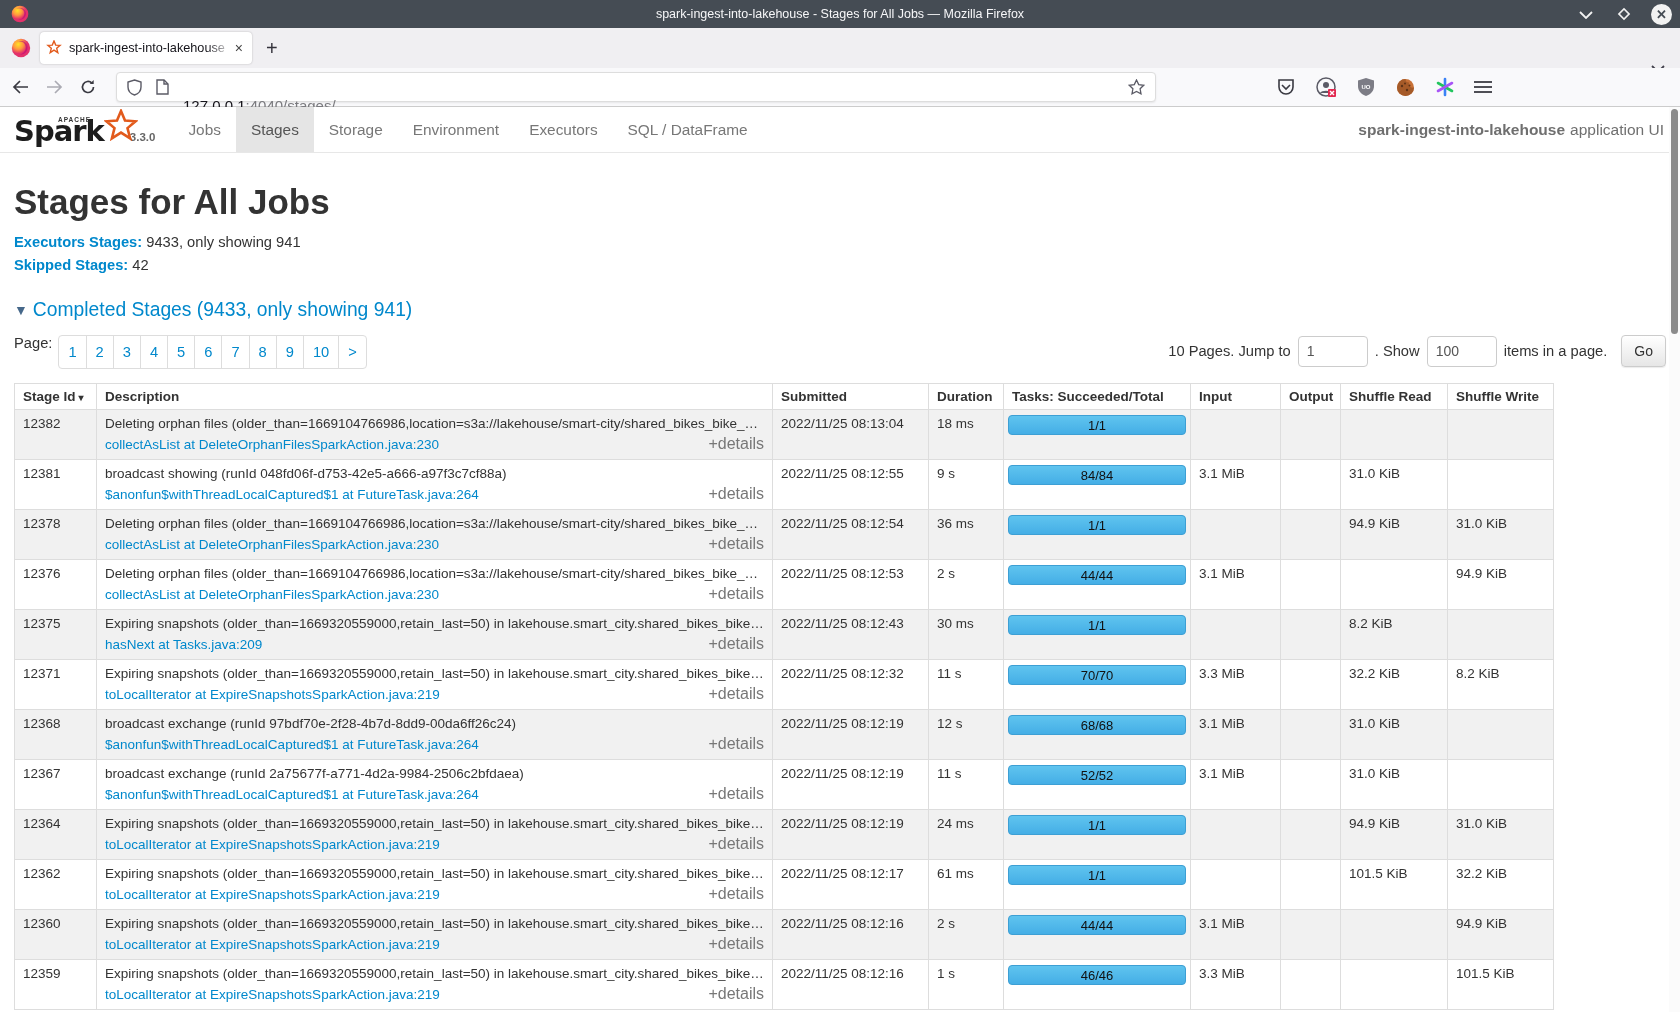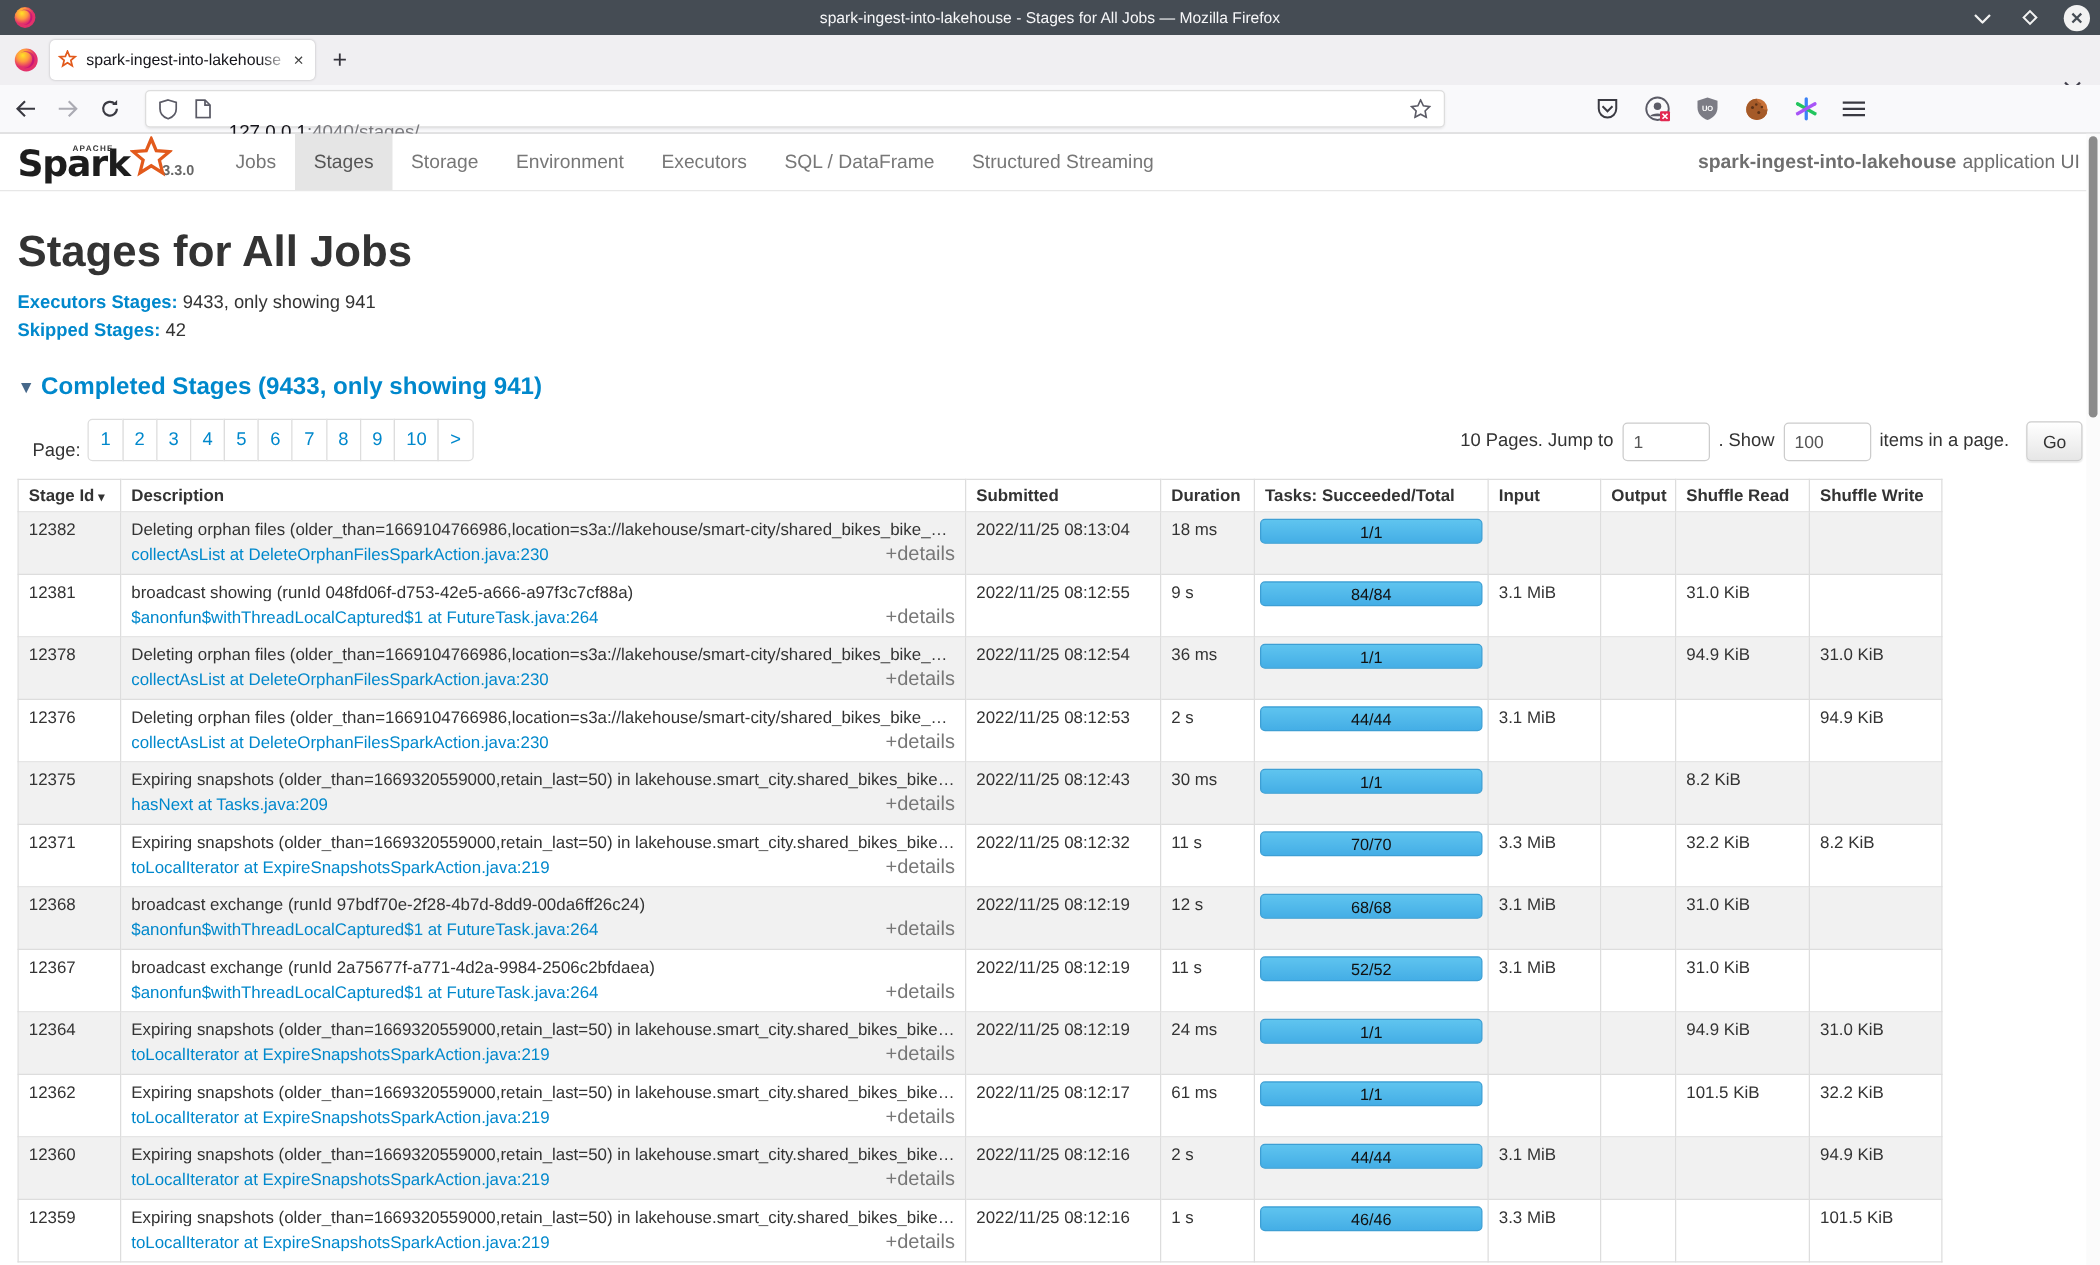--- a/index.html
+++ b/index.html
@@ -65,26 +65,26 @@
   .app-ui { position:absolute; right:16px; top:0; height:46px; display:flex;
             align-items:center; font-size:15.5px; color:#6f6f6f; }
   .app-ui b { margin-right:5px; }
 
   
   .content { position:absolute; top:153px; left:0; width:1680px; }
   h1.page-title { margin:29px 0 10px 14px; font-size:35px; font-weight:bold; color:#333; }
   .summary { margin-left:14px; font-size:14.7px; color:#333; }
   .summary .sum-line { margin:3px 0; line-height:20px; }
   .summary .sum-label { color:#0088cc; font-weight:bold; }
-  .section-head { margin:24px 0 2px 14px; font-size:19.3px; font-weight:bold; color:#0088cc; }
+  .section-head { margin:24px 0 2px 14px; font-size:19.3px; font-weight:normal; color:#0088cc; }
   .section-head .tri { display:inline-block; font-size:14px; color:#46688a; margin-right:5px;
                        vertical-align:1px; }
   .section-head a { color:#0088cc; text-decoration:none; }
 
-  .pager-row { margin:14px 14px 0 26px; height:34px; display:flex; align-items:flex-end; }
+  .pager-row { margin:14px 14px 0 14px; height:34px; display:flex; align-items:flex-start; }
   .pager-label { font-size:14.7px; color:#333; margin-right:6px; }
   .pages { display:flex; }
   .page-btn { min-width:28px; height:34px; border:1px solid #ddd; margin-left:-1px;
               background:#fff; color:#0088cc; font-size:14.7px; display:flex;
               align-items:center; justify-content:center; text-decoration:none; padding:0 9px; }
   .page-btn:first-child { border-radius:4px 0 0 4px; margin-left:0; }
   .page-btn:last-child { border-radius:0 4px 4px 0; }
   .pager-right { margin-left:auto; display:flex; align-items:center; font-size:14.7px; color:#333; }
   .jump-input { width:70px; height:31px; border:1px solid #ccc; border-radius:4px;
                 font-size:14px; color:#555; padding:0 8px; margin:0 7px;
@@ -251,21 +251,20 @@
     </svg>
     <span class="ver">3.3.0</span>
   </div>
   <div class="nav-items">
       <a class="nav-item" href="#">Jobs</a>
       <a class="nav-item active" href="#">Stages</a>
       <a class="nav-item" href="#">Storage</a>
       <a class="nav-item" href="#">Environment</a>
       <a class="nav-item" href="#">Executors</a>
       <a class="nav-item" href="#">SQL / DataFrame</a>
-      <a class="nav-item" href="#">Structured Streaming</a>
     </div>
   <div class="app-ui">
     <b>spark-ingest-into-lakehouse</b>
     <span>application UI</span>
   </div>
 </div>
 
 <div class="content">
   <h1 class="page-title">Stages for All Jobs</h1>
 

